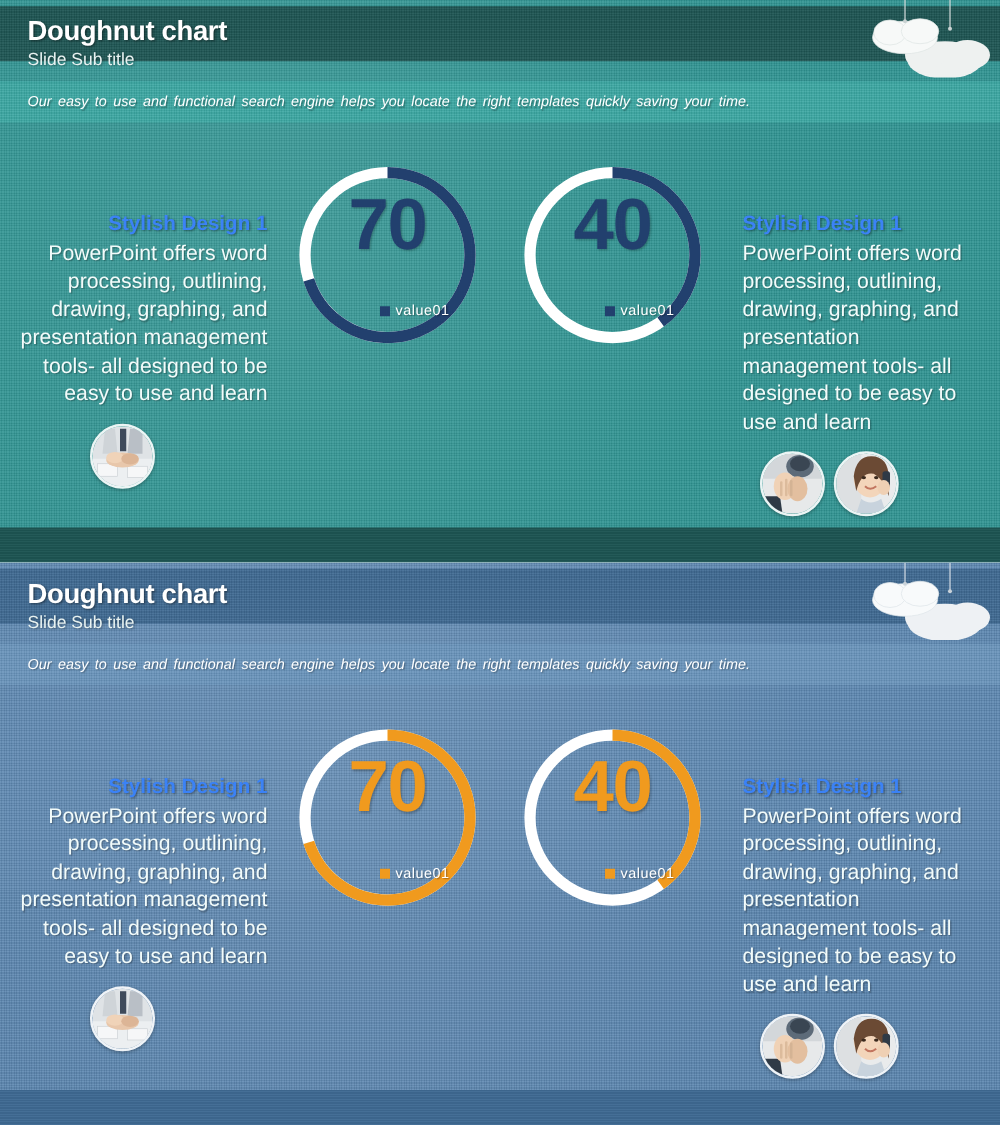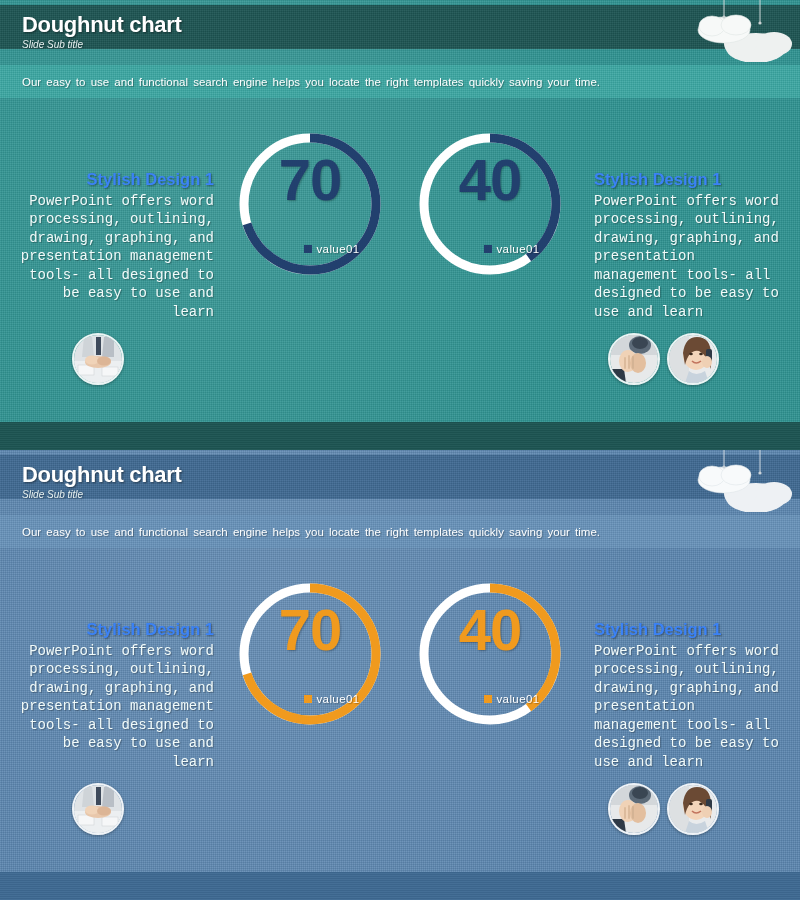--- a/index.html
+++ b/index.html
@@ -62,35 +62,35 @@
 
   .slide-title {
     font-size: 22px;
     font-weight: bold;
     color: #ffffff;
     letter-spacing: -0.3px;
     text-shadow: 1px 1px 2px rgba(0,0,0,.45);
     line-height: 1.15;
   }
   .slide-subtitle {
-    font-size: 10px;
+    font-size: 14px;
     color: #e8f2f1;
     margin-top: 2px;
     text-shadow: 1px 1px 2px rgba(0,0,0,.35);
-    font-style: italic;
   }
 
   
   .desc-strip {
     position: absolute;
     top: 65px; left: 0; right: 0;
     height: 33px;
     display: flex;
     align-items: center;
     padding-left: 22px;
+    font-style: italic;
   }
   .slide.teal .desc-strip {
     background-color: #3aa7a2;
     background-image:
       repeating-linear-gradient(0deg, rgba(255,255,255,.05) 0 1px, rgba(0,0,0,.04) 1px 2px),
       repeating-linear-gradient(90deg, rgba(255,255,255,.05) 0 1px, rgba(0,0,0,.035) 1px 2px);
   }
   .slide.blue .desc-strip {
     background-color: #6691b9;
     background-image:
@@ -148,25 +148,24 @@
   .text-col.right { text-align: left;  padding-left: 14px; }
 
   .design-title {
     font-size: 16.5px;
     font-weight: bold;
     color: #3b82f6;
     text-shadow: 1px 1px 2px rgba(0,0,0,.4);
     margin-bottom: 3px;
   }
   .design-body {
-    font-size: 14px;
+    font-size: 17px;
     line-height: 1.32;
     color: #f2fbfa;
     text-shadow: 1px 1px 1px rgba(0,0,0,.28);
-    font-family: Liberation Mono, monospace;
   }
 
   
   .photo-row {
     margin-top: 12px;
     display: flex;
     gap: 7px;
   }
   .text-col.left .photo-row  { justify-content: center; padding-right: 34px; }
   .text-col.right .photo-row { justify-content: flex-start; padding-left: 14px; }

